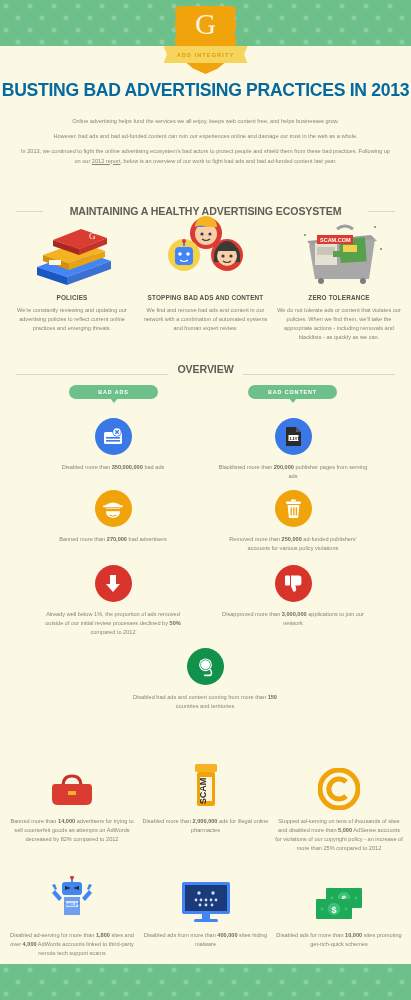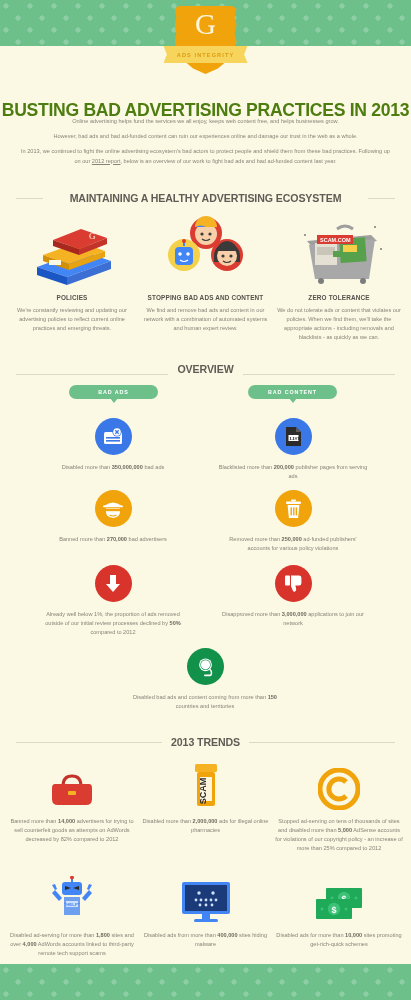--- a/index.html
+++ b/index.html
@@ -65,24 +65,24 @@
     display: flex; align-items: center; justify-content: center;
     clip-path: polygon(0% 0%, 100% 0%, 96% 50%, 100% 100%, 0% 100%, 4% 50%);
   }
   .ribbon span {
     font-size: 5.6px; letter-spacing: 1.1px; font-weight: bold;
     color: #dd9b10;
   }
 
   
   .headline {
-    position: absolute; top: 100px; left: 0; width: 411px;
+    position: absolute; top: 80px; left: 0; width: 411px;
     text-align: center;
     font-size: 17.6px; font-weight: bold; letter-spacing: -0.3px;
-    color: #4d7c0f;
+    color: #0369a1;
   }
   .intro {
     position: absolute; top: 117px; left: 20px; width: 371px;
     text-align: center;
   }
   .intro p {
     font-size: 5.6px; line-height: 1.65; color: #8a857a; margin-bottom: 6px;
   }
   .intro p:last-child { margin-bottom: 0; }
   .intro a { color: #8a857a; text-decoration: underline; }
@@ -90,21 +90,21 @@
   
   .sec-head {
     position: absolute; left: 16px; width: 379px;
     display: flex; align-items: center; gap: 9px;
   }
   .sec-head .rule { flex: 1; height: 1px; background: #ddd8c4; }
   .sec-head .txt {
     font-size: 10.6px; font-weight: bold; color: #5f5c55;
     letter-spacing: -0.1px; white-space: nowrap;
   }
-  #sec-ecosystem { top: 192px; gap: 27px; }
+  #sec-ecosystem { top: 205px; gap: 27px; }
   #sec-overview  { top: 363px; align-items: flex-end; }
   #sec-trends    { top: 736px; }
 
   
   .eco-row {
     position: absolute; top: 212px; left: 8px; width: 395px;
     display: flex; justify-content: space-between;
   }
   .eco-col { width: 128px; text-align: center; }
   .eco-art { height: 75px; display: flex; align-items: flex-end; justify-content: center; }
@@ -382,25 +382,20 @@
         <circle cx="9.5" cy="7.8" r="6.4" fill="#fff"></circle>
         <circle cx="9.5" cy="7.8" r="5.2" fill="#12914b"></circle>
         <circle cx="9.5" cy="7.8" r="4.6" fill="#fff"></circle>
         <path d="M13.6 12 q3.2 3 1 6.6" stroke="#fff" stroke-width="1.5" fill="none"></path>
         <rect x="8" y="17.6" width="7" height="1.6" rx="0.8" fill="#fff"></rect>
       </svg>
     </div>
     <div class="ov-text"><span>Disabled bad ads and content coming from more than </span><b>150</b><span> countries and territories</span></div>
   </div>
 
-  <div class="sec-head" id="sec-trends">
-    <div class="rule"></div>
-    <div class="txt">2013 TRENDS</div>
-    <div class="rule"></div>
-  </div>
 
   <div class="tr-row" id="tr-row1">
 
     <div class="tr-col">
       <div class="tr-art">
         <svg width="48" height="42" viewBox="0 0 48 42">
           <path d="M15 18 q0 -10 9 -10 q9 0 9 10" stroke="#c3332a" stroke-width="3" fill="none"></path>
           <path d="M7 16 h34 q3 0 3 4 v11 q0 6 -6 6 h-28 q-6 0 -6 -6 v-11 q0 -4 3 -4 z" fill="#db3c32"></path>
           <rect x="20" y="23" width="8" height="4" rx="1" fill="#f5b324"></rect>
         </svg>

